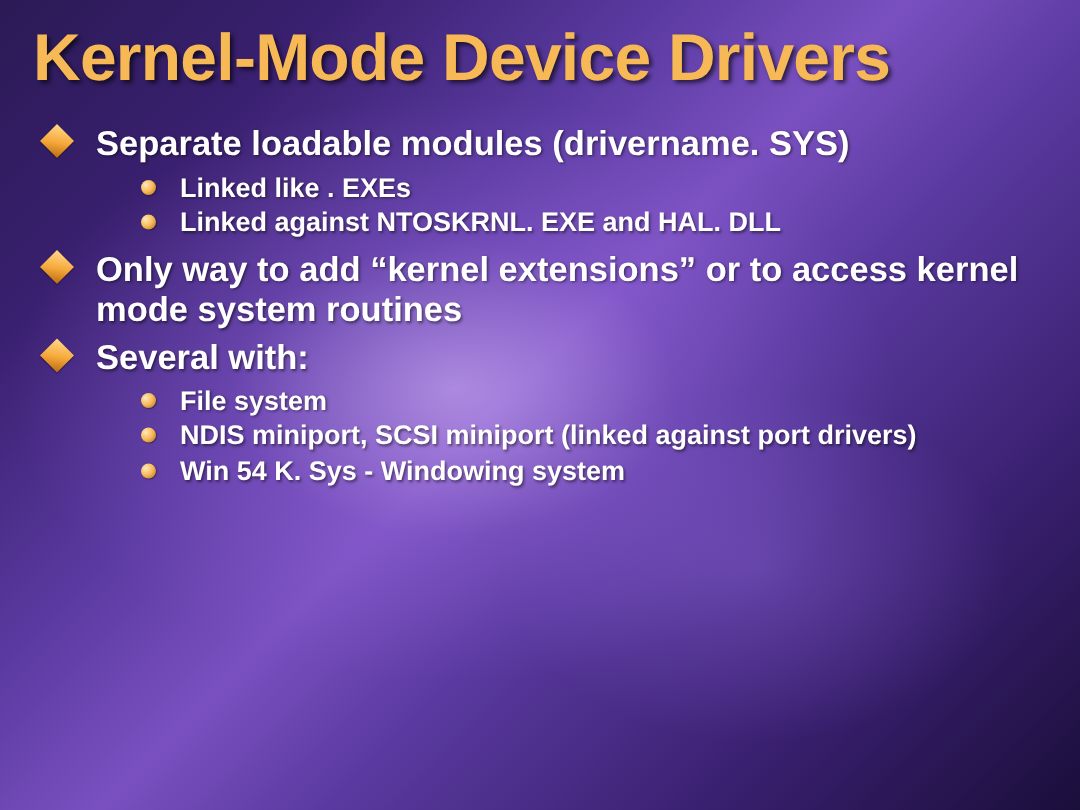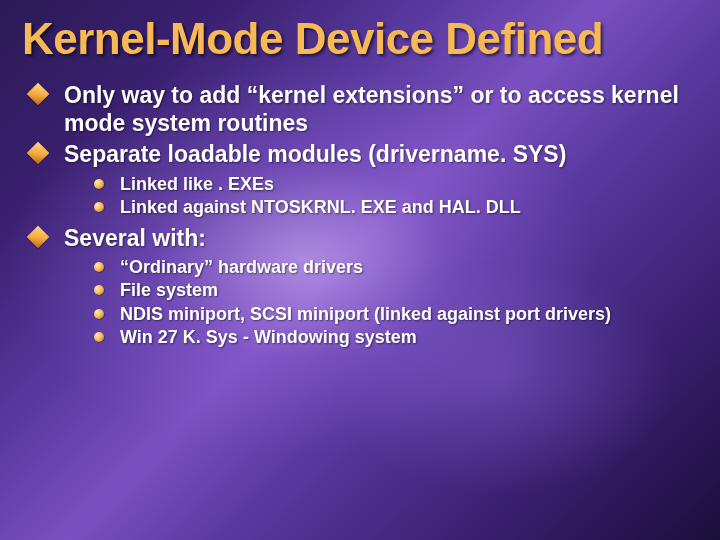--- a/index.html
+++ b/index.html
@@ -59,63 +59,59 @@
     height: 10px;
     border-radius: 50%;
     background: radial-gradient(circle at 32% 32%, #ffe9b8 0%, #f7b756 50%, #a86a12 100%);
     box-shadow: 0.5px 0.5px 1px rgba(0,0,0,0.5);
   }
 </style>
 </head>
 <body>
 
 <div class="slide">
-  <h1 class="title">Kernel-Mode Device Defined</h1>
+  <h1 class="title">Kernel-Mode Device Drivers</h1>
 
   <ul class="level1">
-
-    <li>
-      <span class="bullet-l1"></span>
-      <span>Only way to add “kernel extensions” or to access kernel mode system routines</span>
-    </li>
 
     <li>
       <span class="bullet-l1"></span>
       <span>Separate loadable modules (drivername. SYS)</span>
       <ul class="level2">
         <li>
           <span class="bullet-l2"></span>
           <span>Linked like . EXEs</span>
         </li>
         <li>
           <span class="bullet-l2"></span>
           <span>Linked against NTOSKRNL. EXE and HAL. DLL</span>
         </li>
       </ul>
     </li>
 
+    <li>
+      <span class="bullet-l1"></span>
+      <span>Only way to add “kernel extensions” or to access kernel mode system routines</span>
+    </li>
+
 
 
     <li>
       <span class="bullet-l1"></span>
       <span>Several with:</span>
       <ul class="level2">
-        <li>
-          <span class="bullet-l2"></span>
-          <span>“Ordinary” hardware drivers</span>
-        </li>
         <li>
           <span class="bullet-l2"></span>
           <span>File system</span>
         </li>
         <li>
           <span class="bullet-l2"></span>
           <span>NDIS miniport, SCSI miniport (linked against port drivers)</span>
         </li>
         <li>
           <span class="bullet-l2"></span>
-          <span>Win 27 K. Sys - Windowing system</span>
+          <span>Win 54 K. Sys - Windowing system</span>
         </li>
       </ul>
     </li>
 
   </ul>
 </div>
 
 </body></html>

